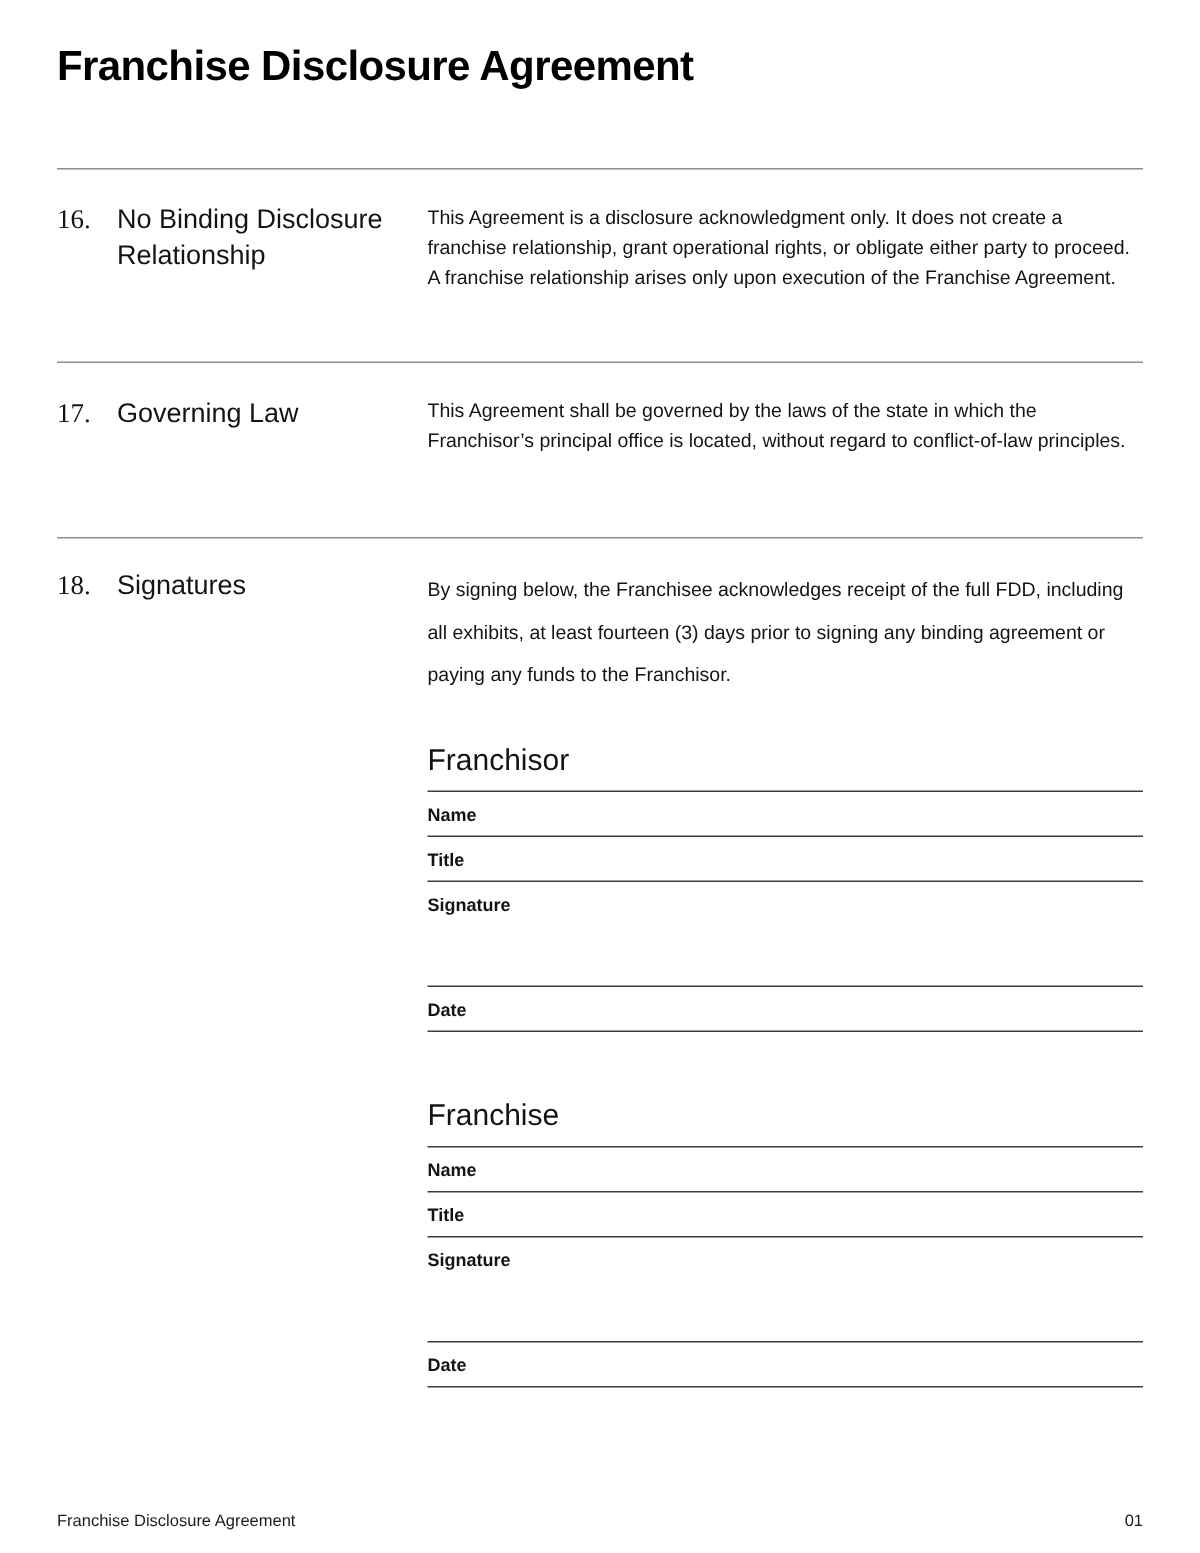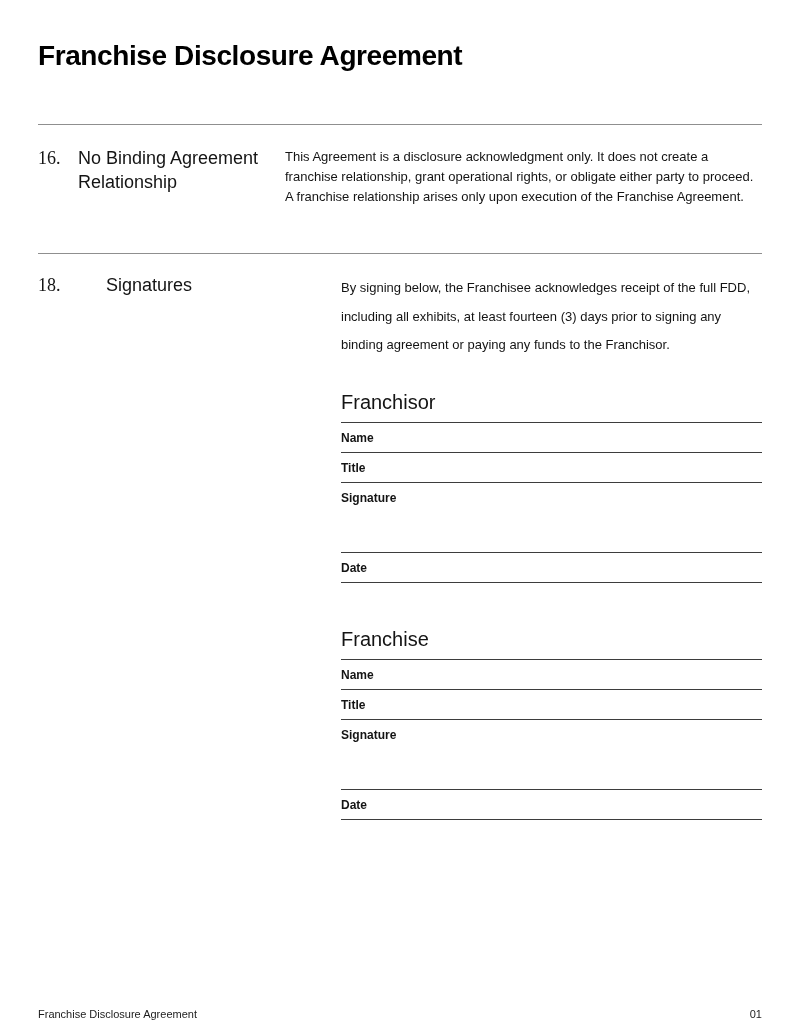--- a/index.html
+++ b/index.html
@@ -13,42 +13,42 @@
   body {
     width: 800px;
     height: 1035px;
     background: #ffffff;
     font-family: "Liberation Sans", sans-serif;
     color: var(--text);
     position: relative;
     overflow: hidden;
   }
   .page {
-    padding: 40px 38px 0 38px;
+    padding: 28px 38px 0 38px;
     height: 100%;
     position: relative;
   }
   .doc-title {
     margin: 0;
     font-size: 28px;
     font-weight: bold;
     letter-spacing: -0.4px;
     color: var(--title);
     line-height: 1.15;
   }
   .sections { margin-top: 52px; }
   .section-row {
     display: flex;
     border-top: 1px solid var(--divider);
     padding-top: 22px;
     align-items: flex-start;
   }
   .row-16 { padding-bottom: 46px; }
   .row-17 { padding-bottom: 54px; }
-  .row-18 { padding-top: 20px; padding-bottom: 0; gap: 28px; }
+  .row-18 { padding-top: 20px; padding-bottom: 0; }
   .section-num {
     width: 40px;
     flex: 0 0 40px;
     font-size: 18px;
     line-height: 1.33;
     color: var(--text);
     font-family: Liberation Serif, serif;
   }
   .section-heading {
     margin: 0;
@@ -108,26 +108,33 @@
 <body>
 
 <div class="page">
 
   <h1 class="doc-title">Franchise Disclosure Agreement</h1>
 
   <div class="sections">
 
     <section class="section-row row-16">
       <div class="section-num">16.</div>
-      <h2 class="section-heading">No Binding Agreement Relationship</h2>
+      <h2 class="section-heading">No Binding Disclosure Relationship</h2>
       <div class="section-body-col">
         <p class="section-body">This Agreement is a disclosure acknowledgment only. It does not create a franchise relationship, grant operational rights, or obligate either party to proceed. A franchise relationship arises only upon execution of the Franchise Agreement.</p>
       </div>
     </section>
 
+    <section class="section-row row-17">
+      <div class="section-num">17.</div>
+      <h2 class="section-heading">Governing Law</h2>
+      <div class="section-body-col">
+        <p class="section-body">This Agreement shall be governed by the laws of the state in which the Franchisor’s principal office is located, without regard to conflict-of-law principles.</p>
+      </div>
+    </section>
 
     <section class="section-row row-18">
       <div class="section-num">18.</div>
       <h2 class="section-heading">Signatures</h2>
       <div class="section-body-col">
         <p class="section-body lh-wide">By signing below, the Franchisee acknowledges receipt of the full FDD, including all exhibits, at least fourteen (3) days prior to signing any binding agreement or paying any funds to the Franchisor.</p>
 
         <div class="sig-block">
           <h3 class="sig-heading">Franchisor</h3>
           <div class="sig-row">

